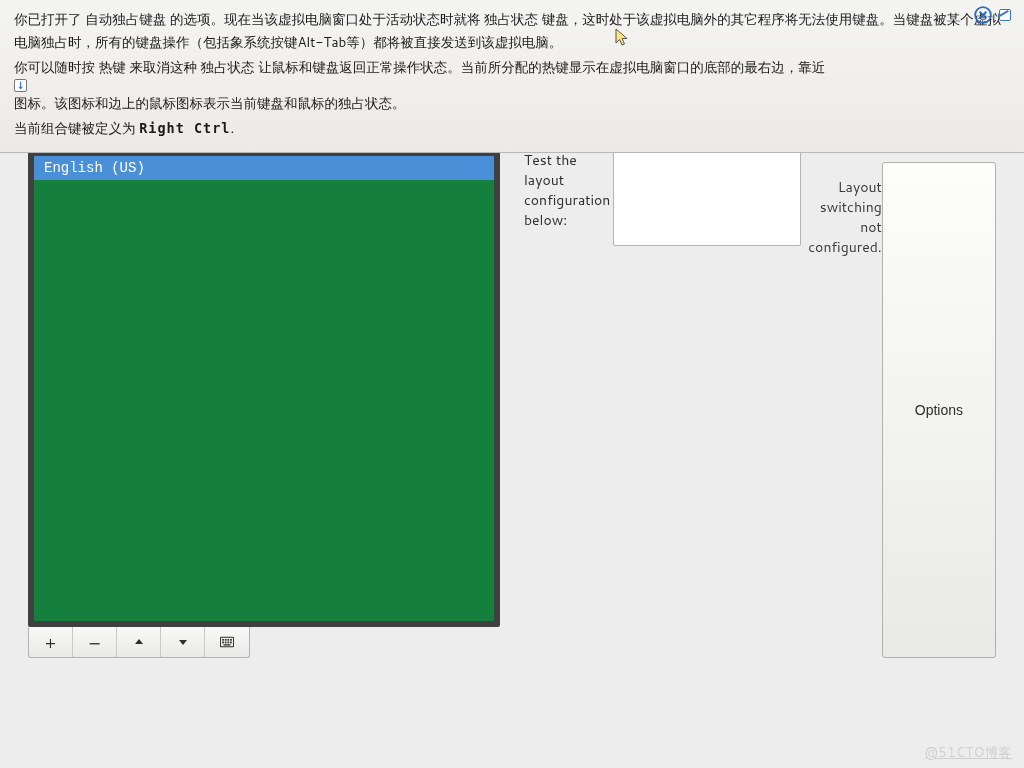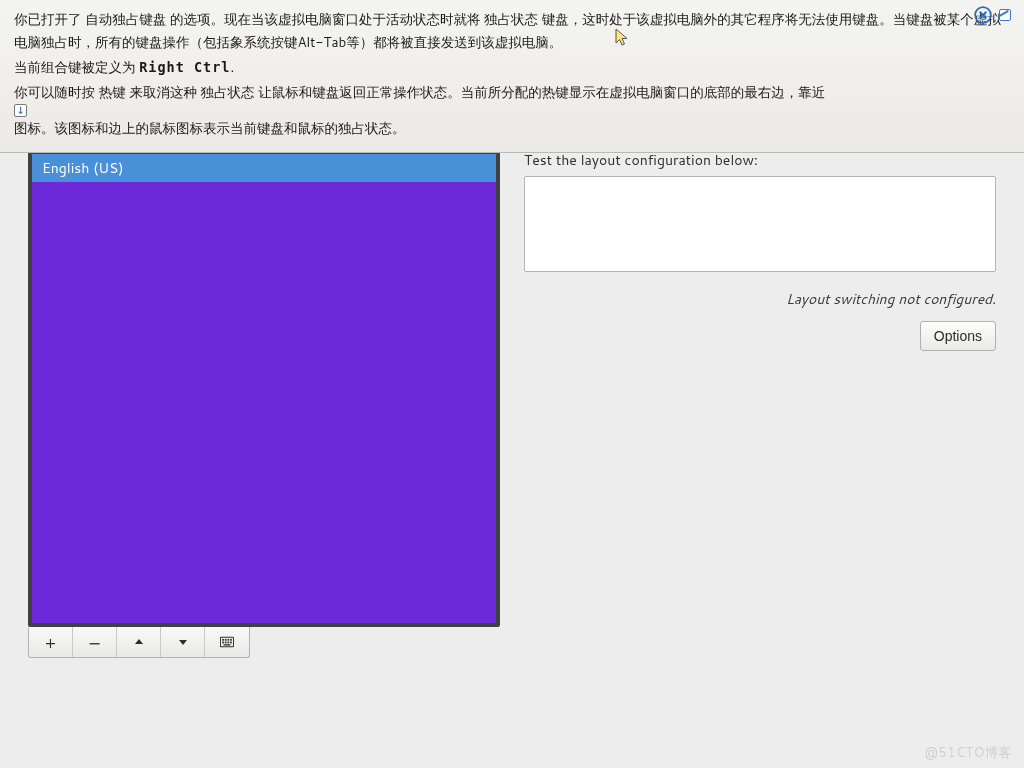--- a/index.html
+++ b/index.html
@@ -57,27 +57,28 @@
     z-index: 20;
     pointer-events: none;
   }
   .main {
     position: absolute;
     top: 150px; left: 28px; right: 28px; bottom: 110px;
     display: flex;
     gap: 24px;
   }
   .left-col { flex: 1; display: flex; flex-direction: column; }
-  .right-col { flex: 1; display: flex; flex-direction: column; }
+  .right-col { flex: 1; display: flex; }
   .layout-list {
     flex: 1;
-    background: #6d28d9;
-    border: 4px solid #404040;
+    background: #15803d;
+    border: 6px solid #404040;
     border-radius: 2px;
     overflow: hidden;
+    font-family: Liberation Mono, monospace;
   }
   .layout-item {
     background: #4a90d9;
     color: #fff;
     padding: 4px 10px;
     font-size: 14px;
   }
   .toolbar {
     display: flex;
     border: 1px solid #b3b3b3;
@@ -107,41 +108,41 @@
     border: 1px solid #b3b3b3;
     background: #fff;
     border-radius: 2px;
     resize: none;
     font-family: inherit;
     font-size: 14px;
     padding: 6px;
   }
   .switch-note {
     text-align: right;
-    font-style: italic;
     color: #3a3a3a;
     font-size: 14px;
-    margin-top: 17px;
+    margin-top: 27px;
   }
   .options-row { display: flex; justify-content: flex-end; margin-top: 12px; }
   .btn {
     background: linear-gradient(to bottom,#fdfdfc,#e9e9e7);
     border: 1px solid #b0b0ae;
     border-radius: 3px;
-    padding: 6px 13px;
+    padding: 6px 32px;
     font-size: 14px;
     color: #2e2e2e;
     cursor: pointer;
   }
   .watermark {
     position: absolute;
     bottom: 6px; right: 12px;
     color: #cfcfcf;
     font-size: 13px;
     letter-spacing: 0.5px;
+    text-decoration: underline;
   }
 </style>
 </head>
 <body>
 
 <div class="overlay">
   <div class="overlay-icons">
     <span class="ico-box">
       <svg viewBox="0 0 16 16">
           <circle cx="8" cy="8" r="7" fill="none" stroke="#2a6cc0" stroke-width="1.5"></circle>
@@ -149,26 +150,26 @@
         </svg>
     </span>
     <span class="ico-box">
       <span class="host-icon"></span>
     </span>
   </div>
   <p>
     <span>你已打开了 </span><b>自动独占键盘</b><span> 的选项。现在当该虚拟电脑窗口处于活动状态时就将 </span><b>独占状态</b><span> 键盘，这时处于该虚拟电脑外的其它程序将无法使用键盘。当键盘被某个虚拟电脑独占时，所有的键盘操作（包括象系统按键Alt-Tab等）都将被直接发送到该虚拟电脑。</span>
   </p>
   <p>
-    <span>当前组合键被定义为 </span><span class="mono">Right Ctrl</span><span>.</span>
-  </p>
-  <p>
     <span>你可以随时按 </span><b>热键</b><span> 来取消这种 </span><b>独占状态</b><span> 让鼠标和键盘返回正常操作状态。当前所分配的热键显示在虚拟电脑窗口的底部的最右边，靠近 </span>
     <span class="dl-icon">↓</span>
     <span> 图标。该图标和边上的鼠标图标表示当前键盘和鼠标的独占状态。</span>
+  </p>
+  <p>
+    <span>当前组合键被定义为 </span><span class="mono">Right Ctrl</span><span>.</span>
   </p>
 </div>
 
 <svg class="cursor" viewBox="0 0 16 20">
   <path d="M1 1 L1 15 L4.5 11.5 L7 17 L9.5 16 L7 10.5 L12 10.5 Z" fill="#ffe680" stroke="#555" stroke-width="1"></path>
 </svg>
 
 <div class="main">
   <div class="left-col">
     <div class="layout-list">

